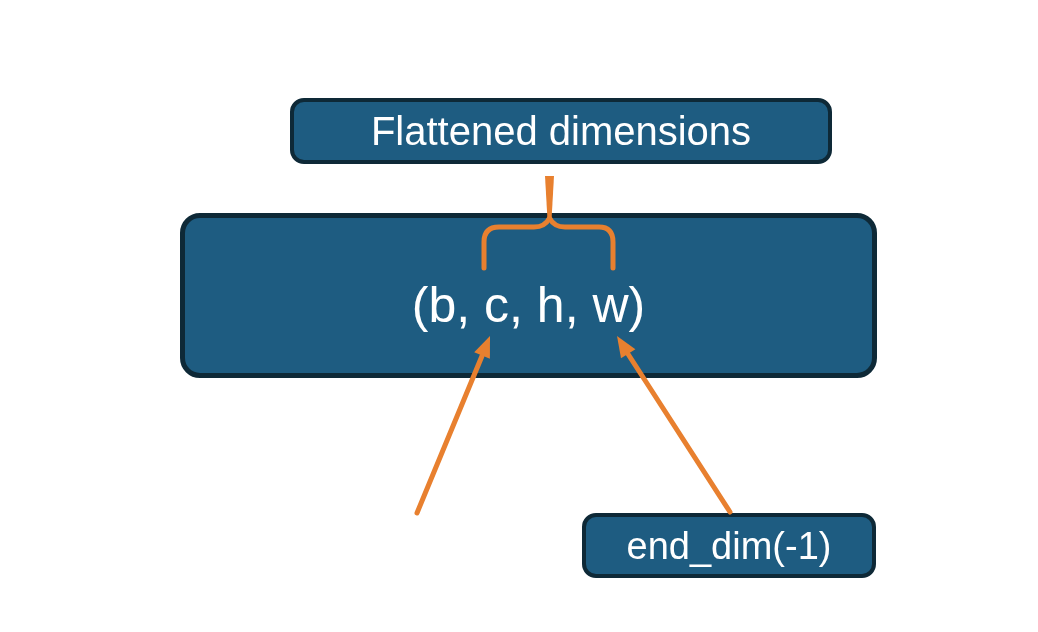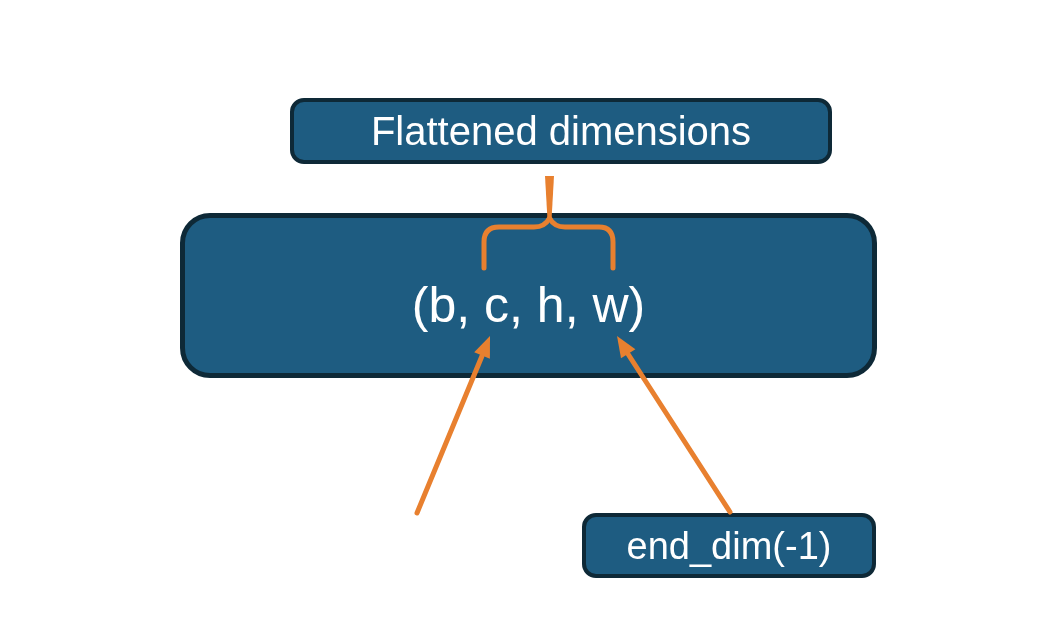--- a/index.html
+++ b/index.html
@@ -32,21 +32,21 @@
     left: 290px; top: 98px;
     width: 542px; height: 66px;
     border: 4px solid var(--node-border, #0e2937);
     border-radius: 14px;
     font-size: 40px;
   }
   .node-tensor {
     left: 180px; top: 213px;
     width: 697px; height: 165px;
     border: 5px solid var(--node-border, #0e2937);
-    border-radius: 30px;
+    border-radius: 20px;
     font-size: 50px;
     padding-top: 18px;
   }
   .node-start {
     left: 268px; top: 513px;
     width: 294px; height: 65px;
     border: 4px solid var(--node-border, #0e2937);
     border-radius: 14px;
     font-size: 38px;
   }

